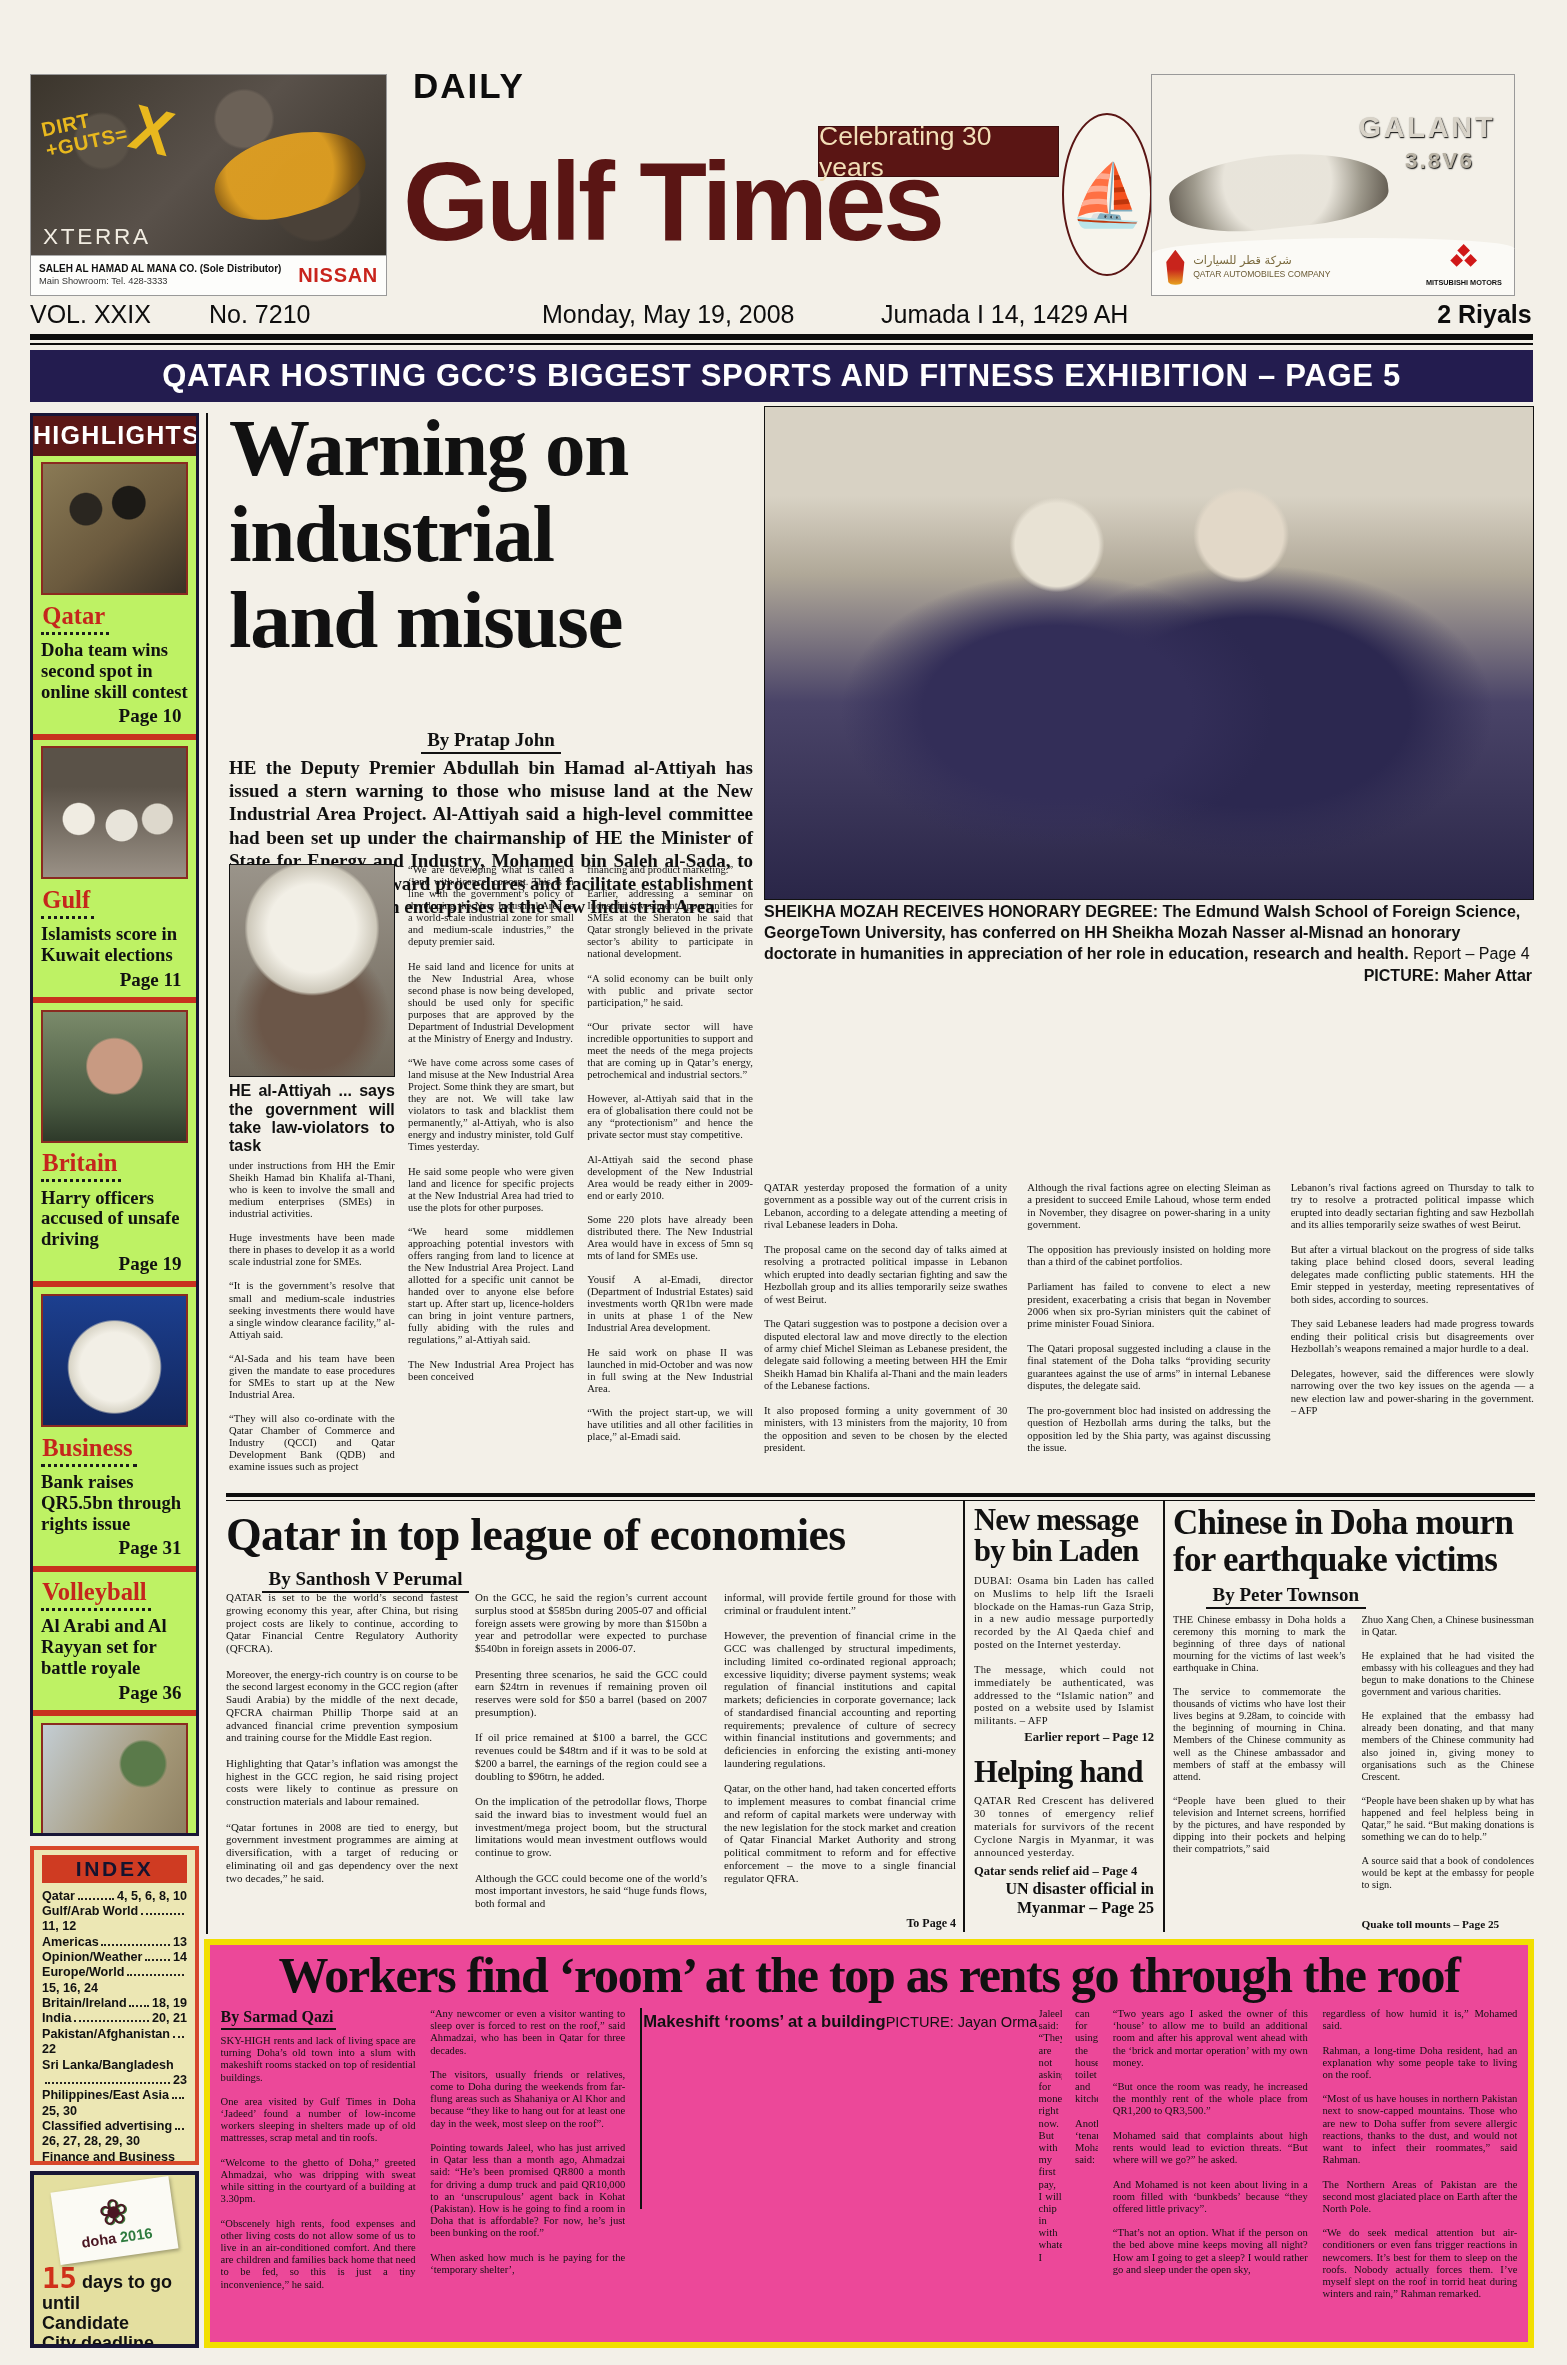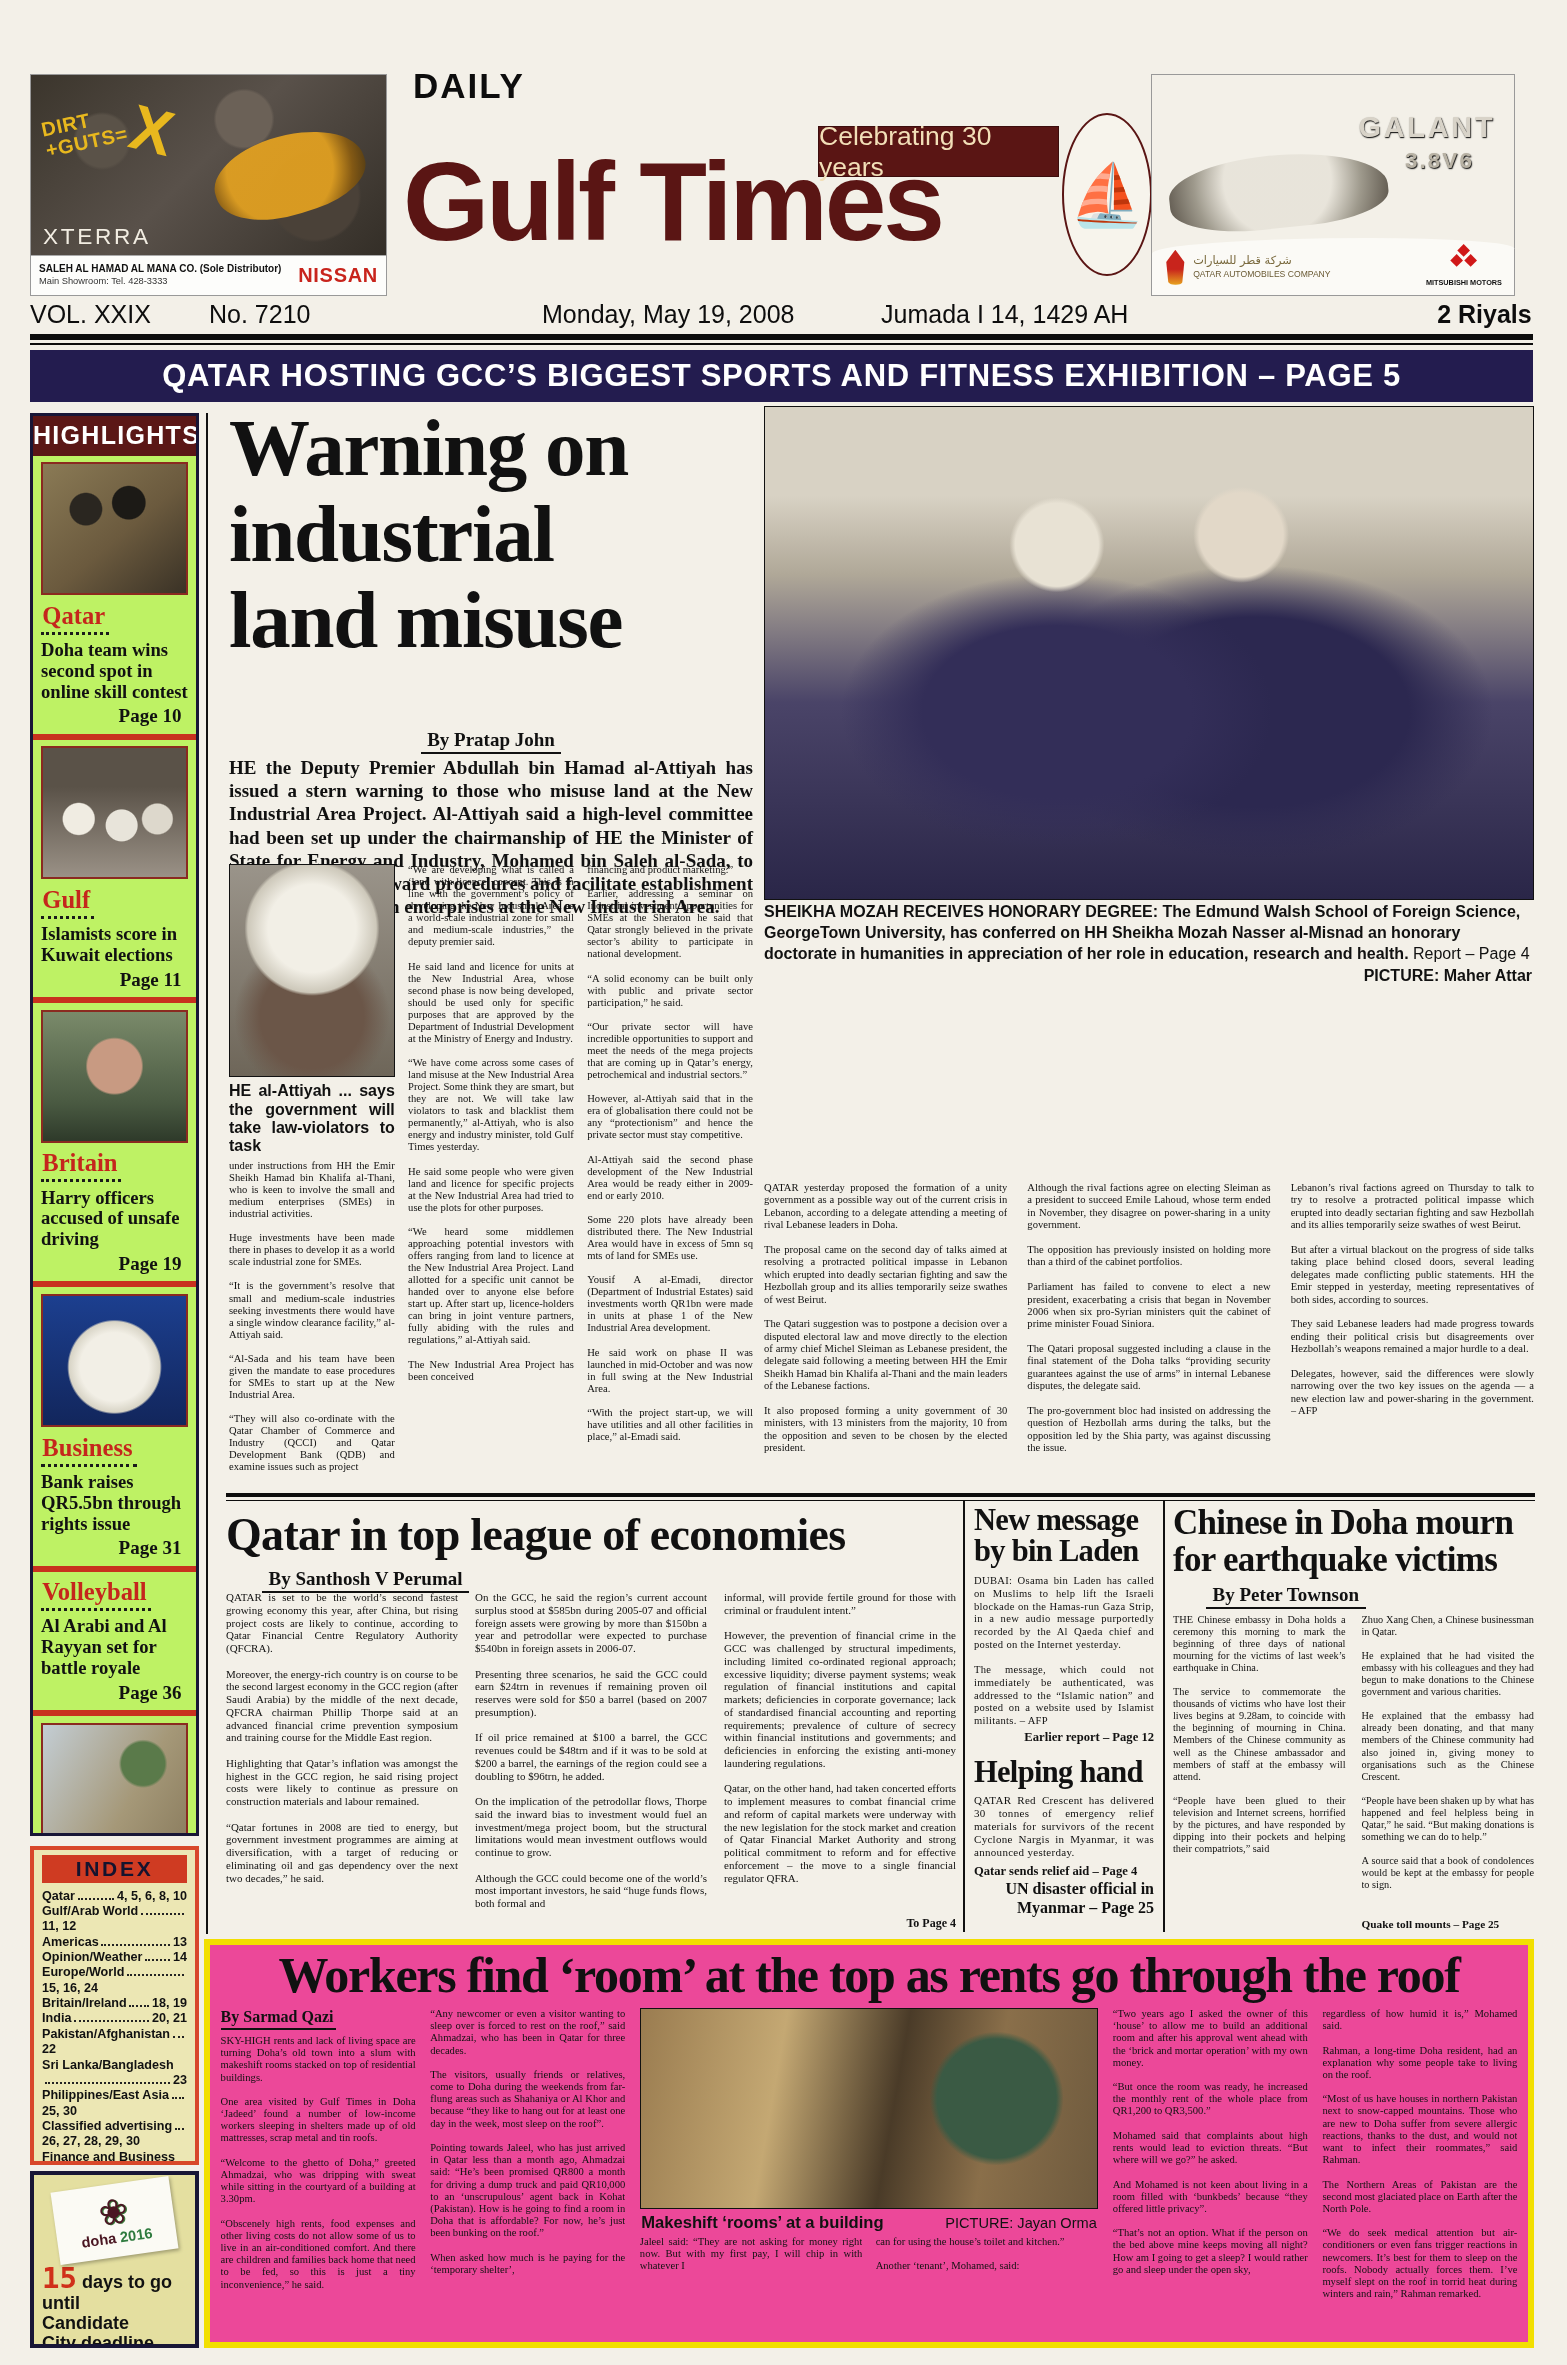--- a/index.html
+++ b/index.html
@@ -152,21 +152,21 @@
   .quake{font-weight:bold;font-size:11.3px;padding-top:2px;}
   
   .rents{left:204px;top:1939px;width:1330px;height:409px;border:6.6px solid #f2df00;background:#ec4899;box-sizing:border-box;padding:4px 10.6px;overflow:hidden;}
   .rents-hl{font-weight:bold;font-size:50px;letter-spacing:-1.3px;text-align:center;line-height:1.05;}
   .rents-row{display:flex;gap:14.6px;margin-top:6.6px;height:307px;overflow:hidden;}
   .r-col{flex:1;font-size:10.6px;line-height:1.15;text-align:justify;white-space:pre-line;overflow:hidden;}
   .r-c1{display:flex;flex-direction:column;white-space:normal;}
   .r-by{width:100%;margin-bottom:5.3px;font-size:16px;text-align:left;}
   .r-by span{border-bottom:2px solid #111;padding:0 2.7px 1.3px 0;}
   .r-c1 .t{flex:1;overflow:hidden;white-space:pre-line;text-align:justify;}
-  .r-photo-block{flex:2.35;display:flex;flex-direction:column;justify-content:center;}
+  .r-photo-block{flex:2.35;display:flex;justify-content:center;}
   .r-photo{height:199px;border:1.3px solid #111;background:
      radial-gradient(circle at 78% 45%,#3a5a44 0 16%,transparent 18%),
      linear-gradient(100deg,#9a7c50,#c4a873 30%,#4a3b28 55%,#8a6f4a 75%,#6e5a3e);}
   .r-caprow{display:flex;justify-content:space-between;align-items:baseline;padding:4px 1.3px 2.7px;font-family:"Liberation Sans",sans-serif;}
   .r-cap{font-weight:bold;font-size:16.6px;}
   .r-credit{font-size:14.6px;}
   .r-minis{display:flex;gap:13.3px;flex:1;overflow:hidden;}
   .r-mini{flex:1;font-size:10.6px;line-height:1.15;text-align:justify;white-space:pre-line;overflow:hidden;}
 </style>
 </head>

